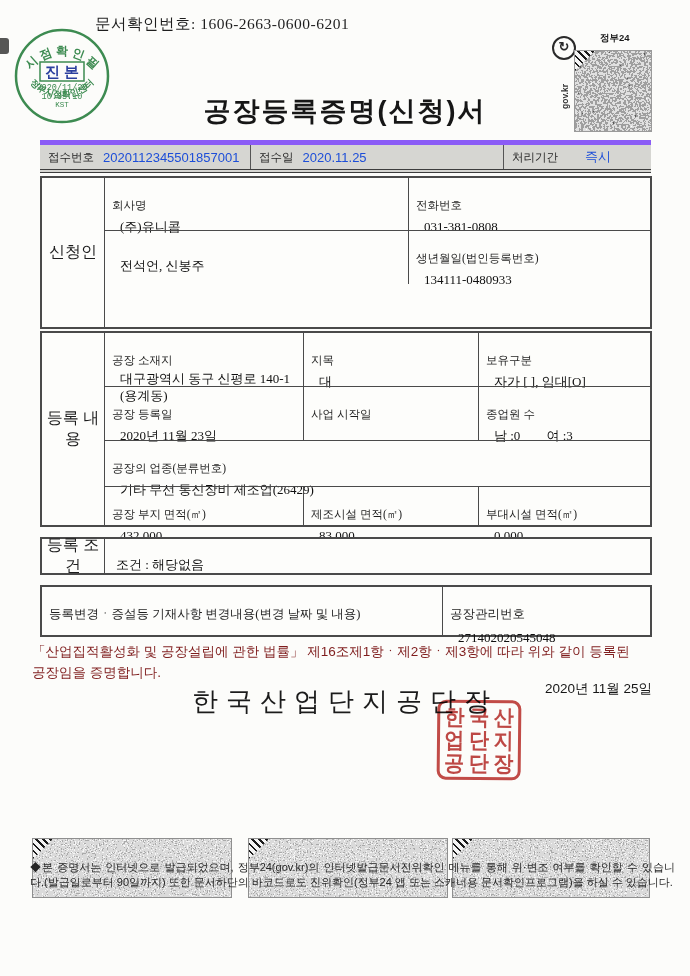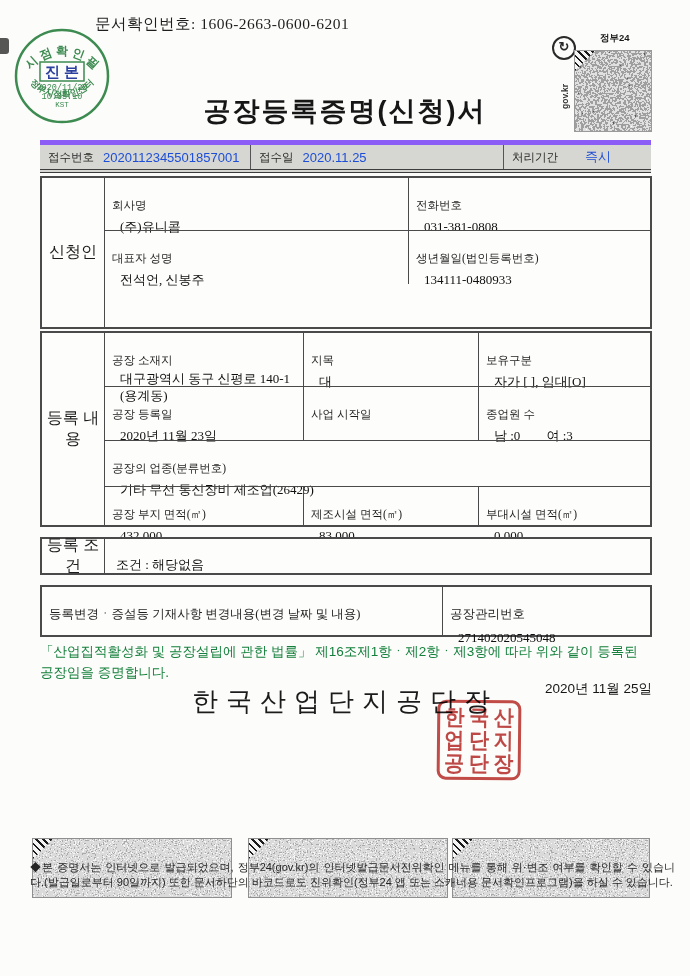--- a/index.html
+++ b/index.html
@@ -56,21 +56,21 @@
   #tbl-change{top:585px;height:52px;}
 
   .w303{flex:0 0 303px;}
   .w198{flex:0 0 198px;}
   .w175{flex:0 0 175px;}
   .w400{flex:0 0 400px;}
 
   .emp-gap{display:inline-block;width:26px;}
 
   
-  #statement{left:40px;top:642px;width:612px;font-size:13.5px;line-height:1.55;color:#15803d;}
+  #statement{left:32px;top:642px;width:612px;font-size:13.5px;line-height:1.55;color:#7f1d1d;}
   #issue-date{left:40px;top:680px;width:612px;text-align:right;font-size:13.5px;color:#161616;}
   #issuer{left:0;top:684px;width:690px;text-align:center;font-size:26px;letter-spacing:8px;color:#1b1b1b;}
   #seal{left:437px;top:700px;width:84px;height:80px;border:3.5px solid #bc332e;border-radius:9px;
         display:grid;grid-template-columns:repeat(3,1fr);align-items:center;justify-items:center;
         color:#b8302c;font-weight:bold;font-size:20px;line-height:1;opacity:.88;
         transform:rotate(.6deg);mix-blend-mode:multiply;padding:2px;}
   #seal span{transform:scaleY(1.08);}
 
   
   .bstrip{top:838px;height:60px;border:1px solid #8f8f8f;background:#e8e8e8;}
@@ -194,21 +194,20 @@
           <div class="lbl">회사명</div>
           <div class="val">(주)유니콤</div>
         </div>
         <div class="cell grow">
           <div class="lbl">전화번호</div>
           <div class="val">031-381-0808</div>
         </div>
       </div>
       <div class="row" style="flex:0 0 53px;">
         <div class="cell w303">
-          <div class="lbl">대표자 성명</div>
           <div class="val">전석언, 신봉주</div>
         </div>
         <div class="cell grow">
           <div class="lbl">생년월일(법인등록번호)</div>
           <div class="val">134111-0480933</div>
         </div>
       </div>
     </div>
   </div>
 

